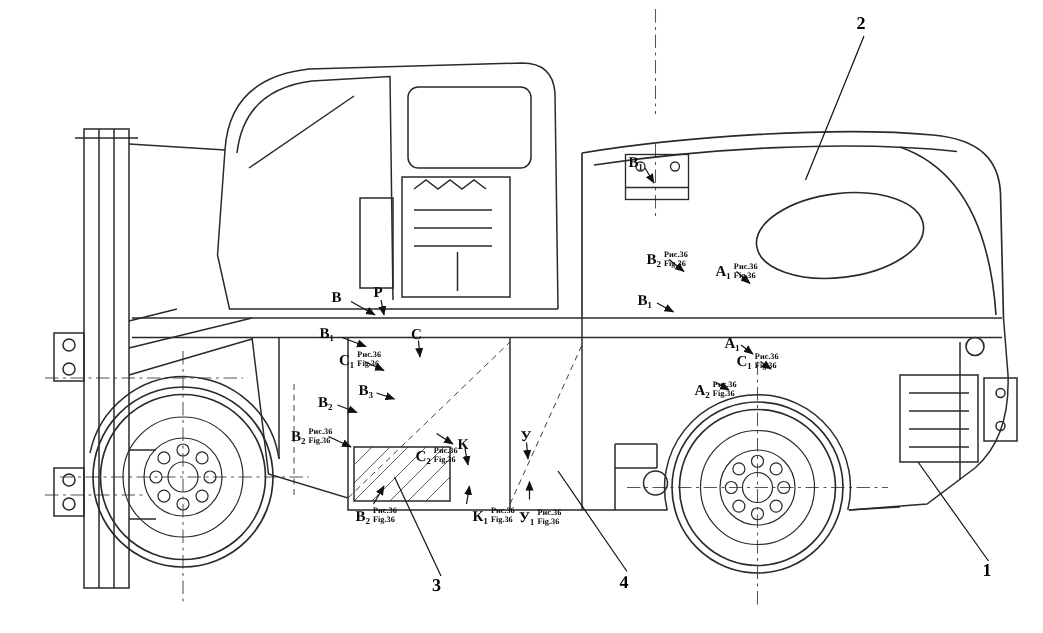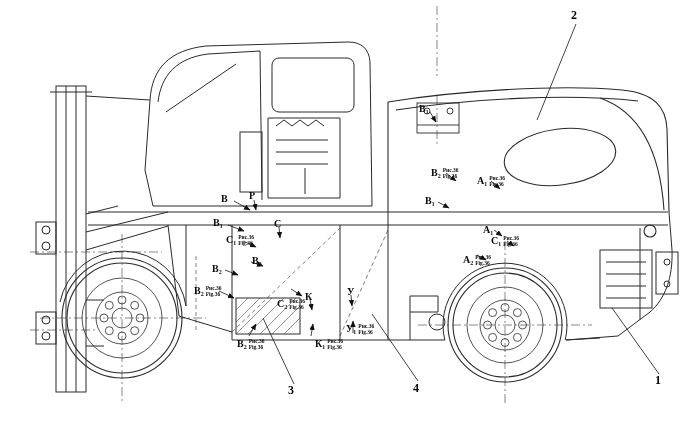--- a/index.html
+++ b/index.html
@@ -1,19 +1,19 @@
 <!DOCTYPE html>
 <html><head>
 <meta charset="utf-8">
 <style>
   html,body{margin:0;padding:0;background:#ffffff;}
   .stage{position:relative;width:695px;height:422px;background:#ffffff;overflow:hidden;
          font-family:"Liberation Serif",serif;}
   .stage svg{position:absolute;left:0;top:0;}
-  .lbl{position:absolute;display:flex;align-items:center;color:#0a0a0a;
+  .lbl{position:absolute;display:flex;align-items:flex-end;color:#0a0a0a;
        font-weight:bold;font-size:10px;line-height:10px;white-space:nowrap;}
   .lbl .pt{font-size:10px;}
   .refcol{display:flex;flex-direction:column;font-size:5.5px;line-height:6px;
           font-weight:bold;margin-left:2px;margin-top:1px;}
   .callout{position:absolute;font-size:12px;font-weight:bold;color:#000;}
 </style>
 </head>
 <body>
 
 <div class="stage">
@@ -193,21 +193,21 @@
   <div class="lbl" style="left:274px;top:219px">
       <span class="pt">С</span>
     </div>
   <div class="lbl" style="left:226px;top:233px">
     <span class="pt">С₁</span>
     <span class="refcol">
         <span>Рис.36</span>
         <span>Fig.36</span>
       </span>
   </div>
-  <div class="lbl" style="left:252px;top:256px">
+  <div class="lbl" style="left:239px;top:256px">
       <span class="pt">В₃</span>
     </div>
   <div class="lbl" style="left:212px;top:264px">
       <span class="pt">В₂</span>
     </div>
   <div class="lbl" style="left:194px;top:284px">
     <span class="pt">В₂</span>
     <span class="refcol">
         <span>Рис.36</span>
         <span>Fig.36</span>
@@ -233,21 +233,21 @@
         <span>Fig.36</span>
       </span>
   </div>
   <div class="lbl" style="left:315px;top:337px">
     <span class="pt">К₁</span>
     <span class="refcol">
         <span>Рис.36</span>
         <span>Fig.36</span>
       </span>
   </div>
-  <div class="lbl" style="left:346px;top:322px">
+  <div class="lbl" style="left:346px;top:338px">
     <span class="pt">У₁</span>
     <span class="refcol">
         <span>Рис.36</span>
         <span>Fig.36</span>
       </span>
   </div>
   <div class="lbl" style="left:419px;top:104px">
       <span class="pt">В₁</span>
     </div>
   <div class="lbl" style="left:431px;top:166px">

